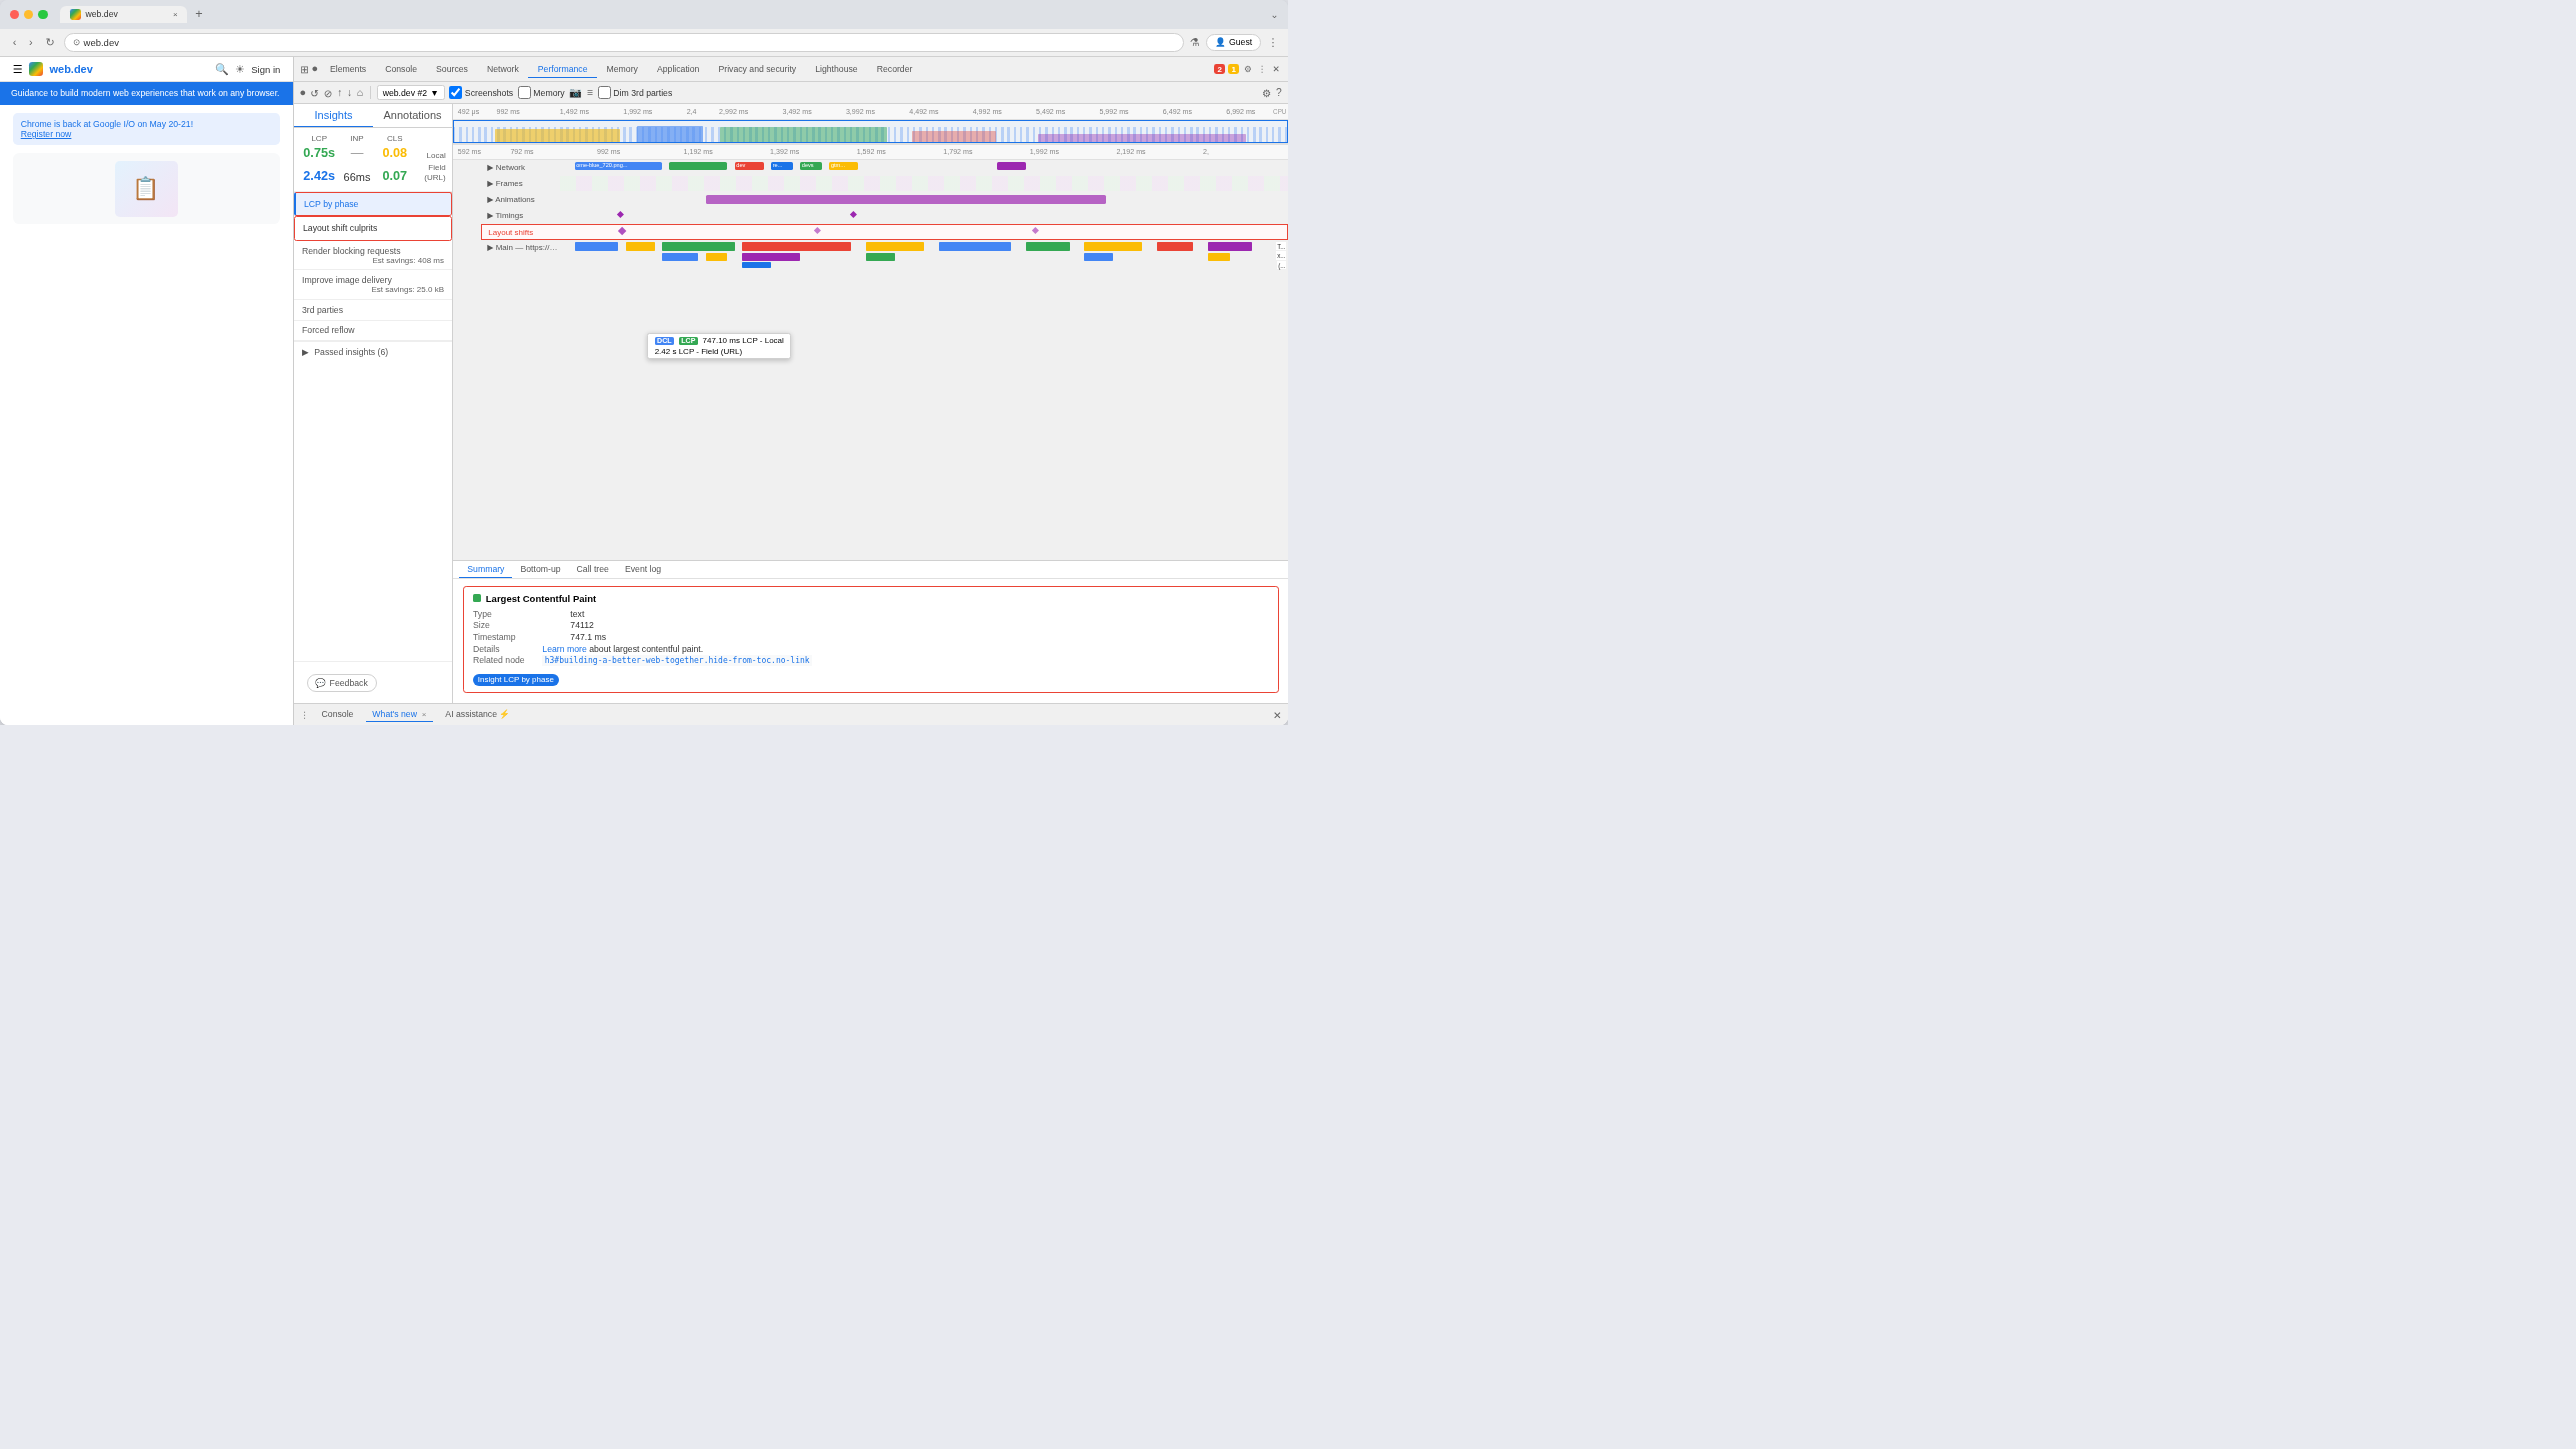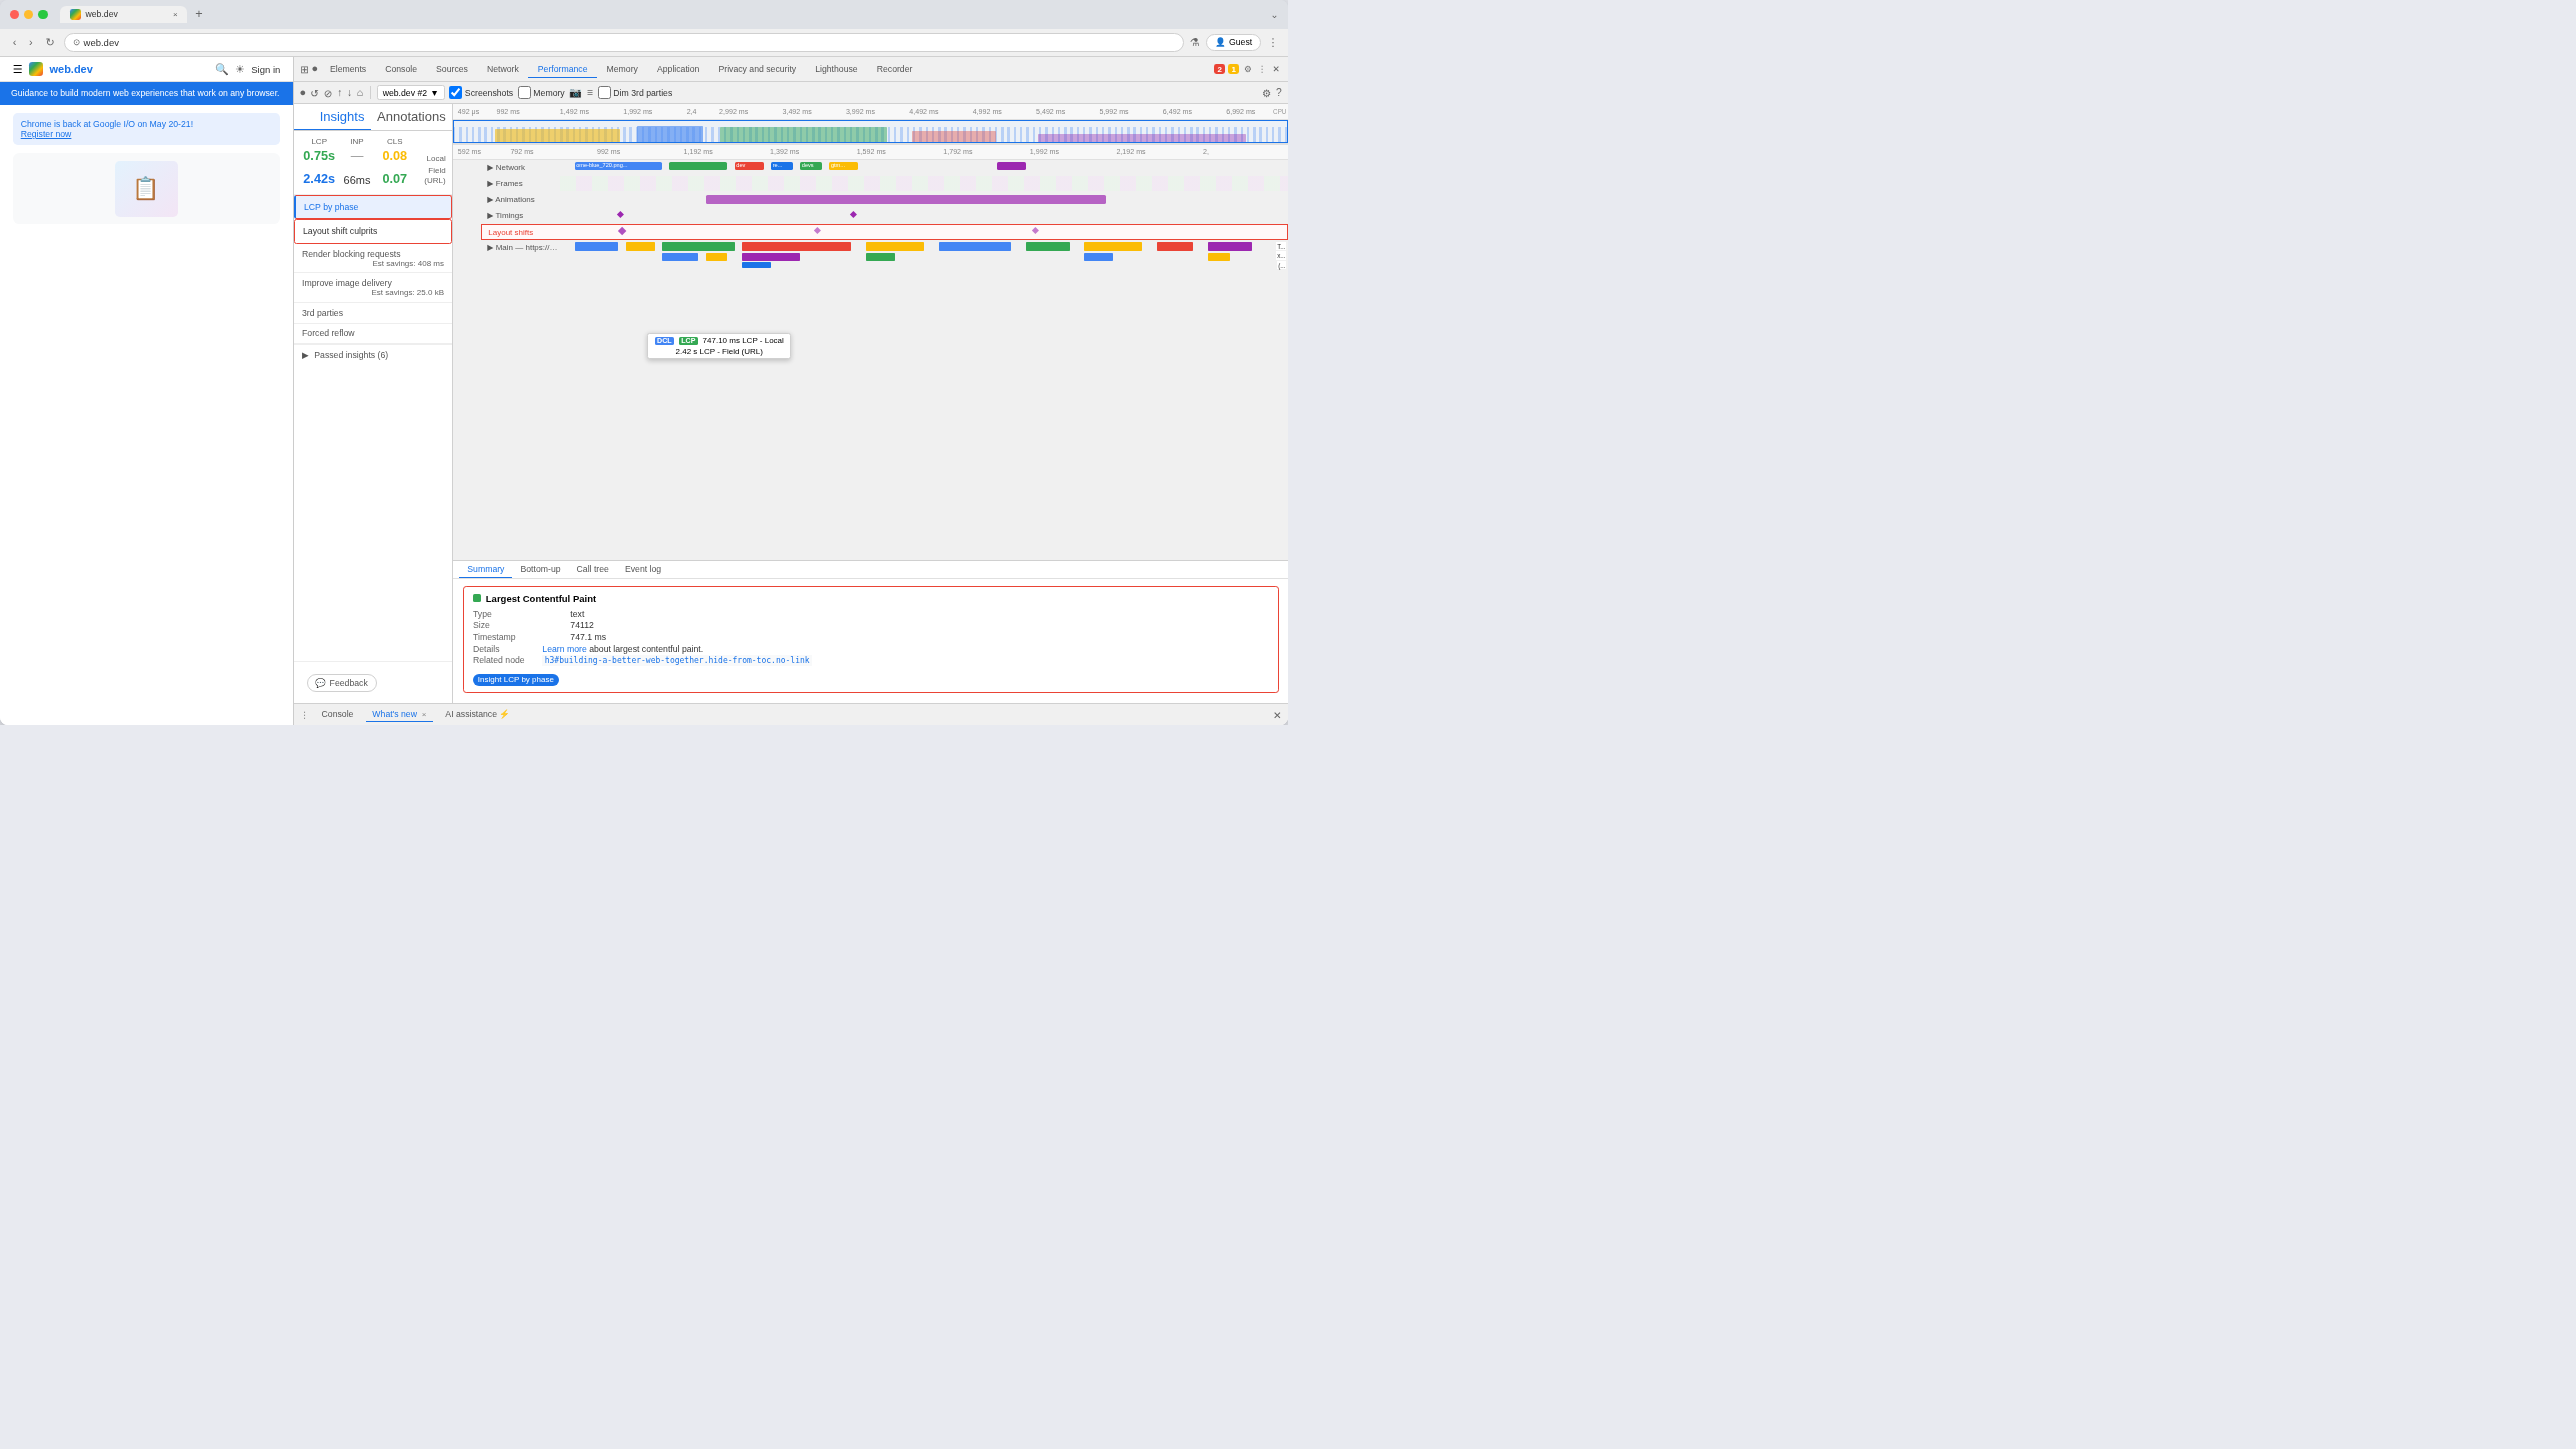--- a/index.html
+++ b/index.html
@@ -53,21 +53,21 @@
     .toolbar-dropdown { background: white; border: 0.8px solid #d0d0d0; border-radius: 2.4px; padding: 1.6px 4.8px; font-size: 8.7px; cursor: pointer; display: flex; align-items: center; gap: 3.2px; }
     .checkbox-label { display: flex; align-items: center; gap: 2.4px; font-size: 8.7px; color: #333; cursor: pointer; }
     .toolbar-sep { width: 0.8px; height: 12.7px; background: #d0d0d0; margin: 0 1.6px; }
 
     
     .devtools-body { flex: 1; display: flex; overflow: hidden; }
 
     
     .insights-panel { width: 159px; background: white; border-right: 0.8px solid #d0d0d0; display: flex; flex-direction: column; overflow: hidden; }
     .insights-tabs { display: flex; border-bottom: 0.8px solid #d0d0d0; }
-    .insights-tab { flex: 1; padding: 4.8px 6.3px; font-size: 13px; text-align: right; cursor: pointer; color: #555; border-bottom: 1.6px solid transparent; }
+    .insights-tab { flex: 1; padding: 4.8px 6.3px; font-size: 11px; text-align: center; cursor: pointer; color: #555; border-bottom: 1.6px solid transparent; }
     .insights-tab.active { color: #1a73e8; border-bottom: 1.6px solid #1a73e8; }
 
     .metrics-section { padding: 6.3px; border-bottom: 0.8px solid #eee; }
     .metrics-row-header { display: flex; gap: 0; margin-bottom: 3.2px; }
     .metric-col { flex: 1; font-size: 8px; color: #666; text-align: center; }
     .metrics-row { display: flex; gap: 0; align-items: flex-end; margin-bottom: 1.6px; }
     .metric-val { flex: 1; text-align: center; }
     .metric-big { font-size: 12.7px; font-weight: 600; color: #34a853; }
     .metric-dash { font-size: 12.7px; color: #999; }
     .metric-small { font-size: 12.7px; font-weight: 600; color: #fbbc05; }
@@ -451,21 +451,21 @@
                 <div style="position:absolute; top:1.6px; left:72%; width:8%; height:9.5px; background:#fbbc05; border-radius:0.8px;"></div>
                 <div style="position:absolute; top:12.7px; left:72%; width:4%; height:8px; background:#4285f4; border-radius:0.8px;"></div>
                 <div style="position:absolute; top:1.6px; left:82%; width:5%; height:9.5px; background:#ea4335; border-radius:0.8px;"></div>
                 <div style="position:absolute; top:1.6px; left:89%; width:6%; height:9.5px; background:#9c27b0; border-radius:0.8px;"></div>
                 <div style="position:absolute; top:12.7px; left:89%; width:3%; height:8px; background:#fbbc05; border-radius:0.8px;"></div>
 
                 <div style="position:absolute; top:1.6px; right:1.6px; font-size:6.3px; color:#333; background:#fff; padding:0.8px;">T...</div>
                 <div style="position:absolute; top:11px; right:1.6px; font-size:6.3px; color:#333; background:#fff; padding:0.8px;">x...</div>
                 <div style="position:absolute; top:20.6px; right:1.6px; font-size:6.3px; color:#333; background:#fff; padding:0.8px;">(...</div>
 
-                <div style="position:absolute; bottom:24px; left:12%; background:white; border:0.8px solid #d0d0d0; border-radius:2.4px; padding:2.4px 6.3px; font-size:8px; box-shadow:0 1.6px 4.8px rgba(0,0,0,0.2); white-space:nowrap; z-index:10;text-align:center;">
+                <div style="position:absolute; bottom:24px; left:12%; background:white; border:0.8px solid #d0d0d0; border-radius:2.4px; padding:2.4px 6.3px; font-size:8px; box-shadow:0 1.6px 4.8px rgba(0,0,0,0.2); white-space:nowrap; z-index:10;">
                   <div style="display:flex; align-items:center; gap:4.8px; margin-bottom:1.6px;">
                     <span style="background:#4285f4; color:white; border-radius:1.6px; padding:0 2.4px; font-size:7.1px; font-weight:bold;">DCL</span>
                     <span style="background:#34a853; color:white; border-radius:1.6px; padding:0 2.4px; font-size:7.1px; font-weight:bold;">LCP</span>
                     <span>747.10 ms LCP - Local</span>
                   </div>
                   <div>2.42 s LCP - Field (URL)</div>
                 </div>
               </div>
             </div>
           </div>

